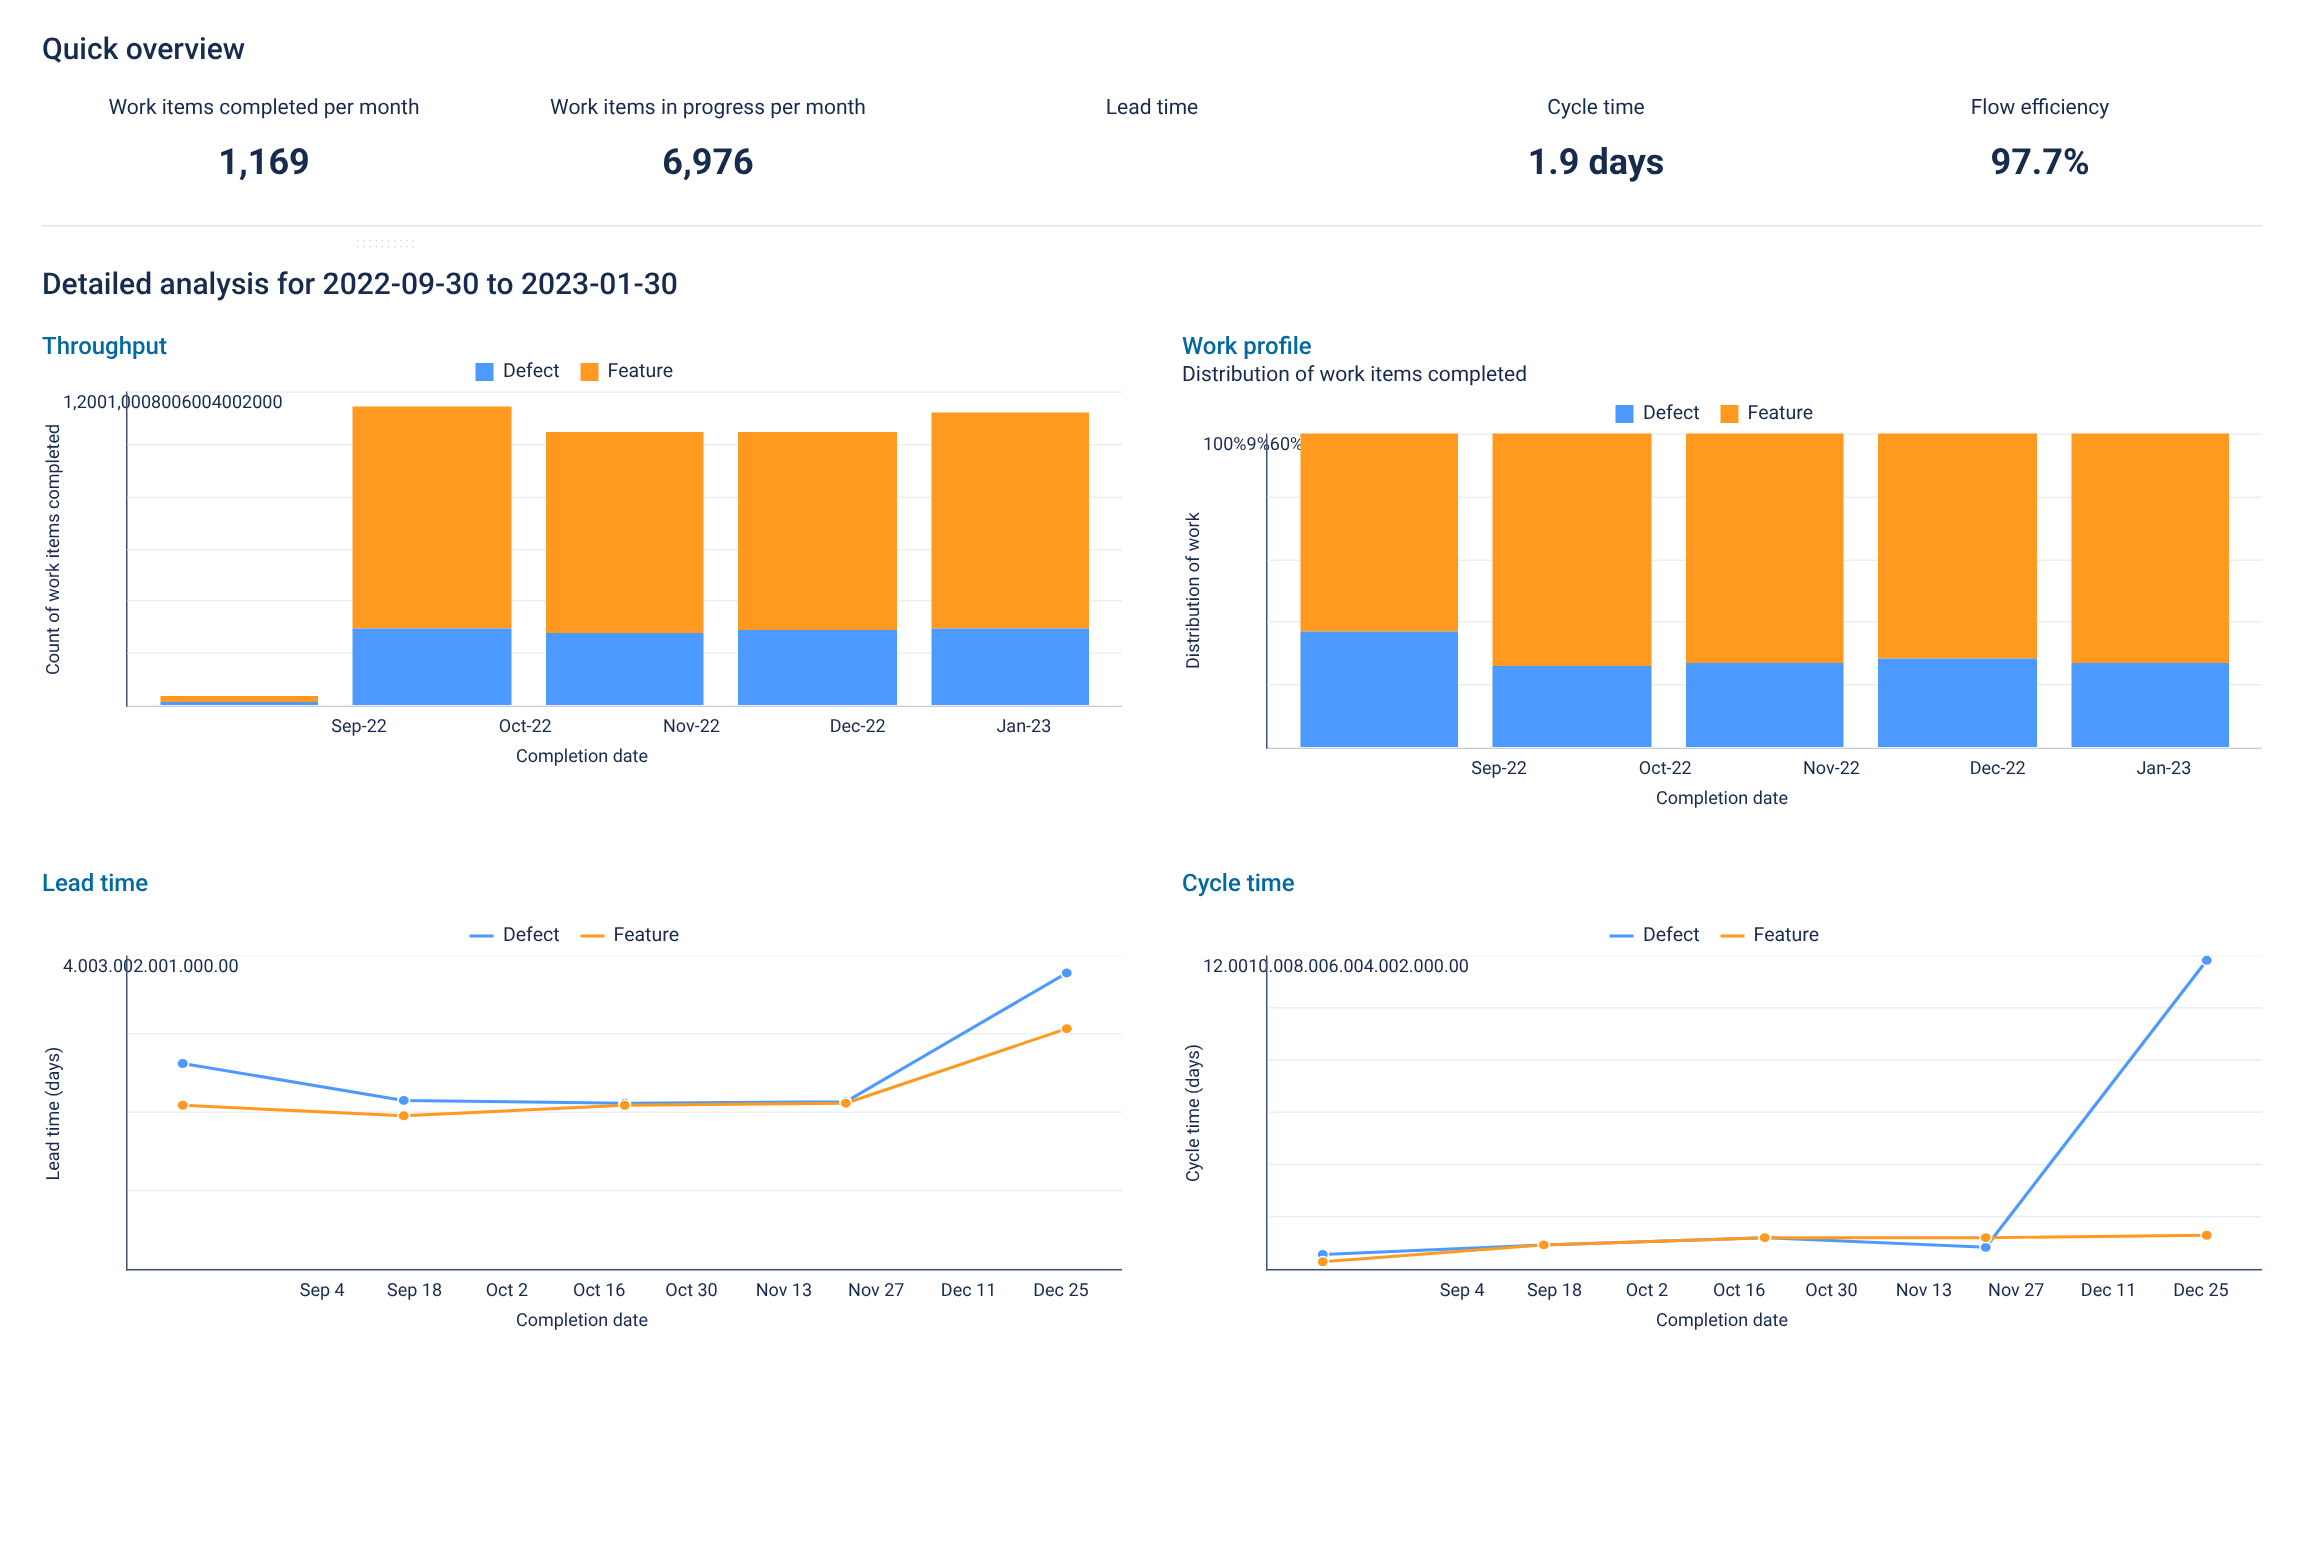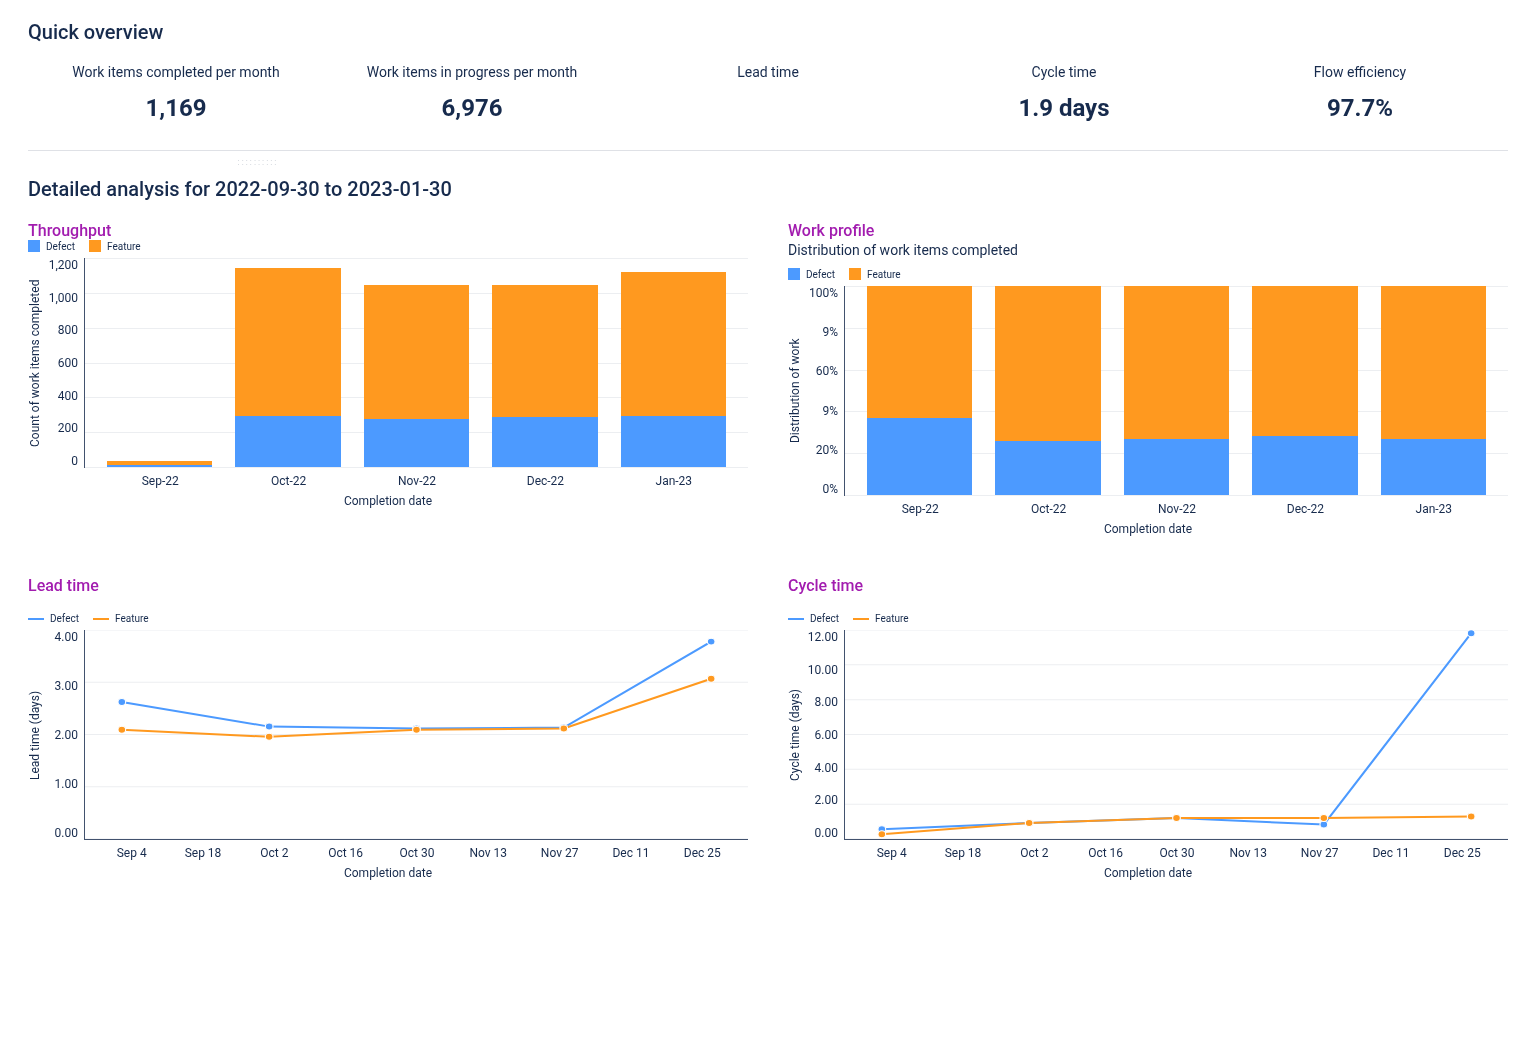--- a/index.html
+++ b/index.html
@@ -56,33 +56,33 @@
   }
   .charts-grid {
     display: grid;
     grid-template-columns: 1fr 1fr;
     gap: 40px 40px;
   }
   .chart-panel { }
   .chart-title {
     font-size: 16px;
     font-weight: 500;
-    color: #a21caf;
+    color: #0369a1;
     margin: 0;
   }
   .chart-sub {
     font-size: 14px;
     color: #172b4d;
     margin: 2px 0 10px 0;
   }
   .legend {
     display: flex;
-    justify-content: flex-start;
+    justify-content: center;
     gap: 14px;
-    font-size: 10px;
+    font-size: 13px;
     margin-bottom: 6px;
     padding-right: 10px;
   }
   .legend-item { display: inline-flex; align-items: center; gap: 6px; }
   .swatch-sq { width: 12px; height: 12px; display: inline-block; }
   .swatch-line { width: 16px; height: 2px; display: inline-block; }
   .c-blue { background: #4c9aff; }
   .c-orange { background: #ff991f; }
   .chart-area {
     position: relative;
@@ -92,21 +92,20 @@
   .y-axis-label {
     writing-mode: vertical-rl;
     transform: rotate(180deg);
     font-size: 12px;
     color: #172b4d;
     text-align: center;
     padding: 4px 0;
   }
   .y-ticks {
     display: flex;
-    flex-direction: column;
     justify-content: space-between;
     font-size: 12px;
     color: #172b4d;
     text-align: right;
     padding-right: 6px;
     width: 42px;
   }
   .plot {
     flex: 1;
     position: relative;
@@ -137,20 +136,21 @@
     display: flex;
     flex-direction: column-reverse;
     justify-content: flex-start;
   }
   .bar-seg { width: 100%; }
   .x-ticks {
     display: flex;
     padding: 6px 0 0 0;
     font-size: 12px;
     color: #172b4d;
+    gap: 44px;
   }
   .x-ticks .x-spacer-left { width: 42px; flex: none; }
   .x-ticks .x-spacer-ylabel { width: 16px; flex: none; }
   .x-ticks .x-tick-row { flex: 1; display: flex; padding: 0 10px; }
   .x-tick { flex: 1; text-align: center; }
   .x-axis-caption {
     text-align: center;
     font-size: 12px;
     margin-top: 6px;
     color: #172b4d;

